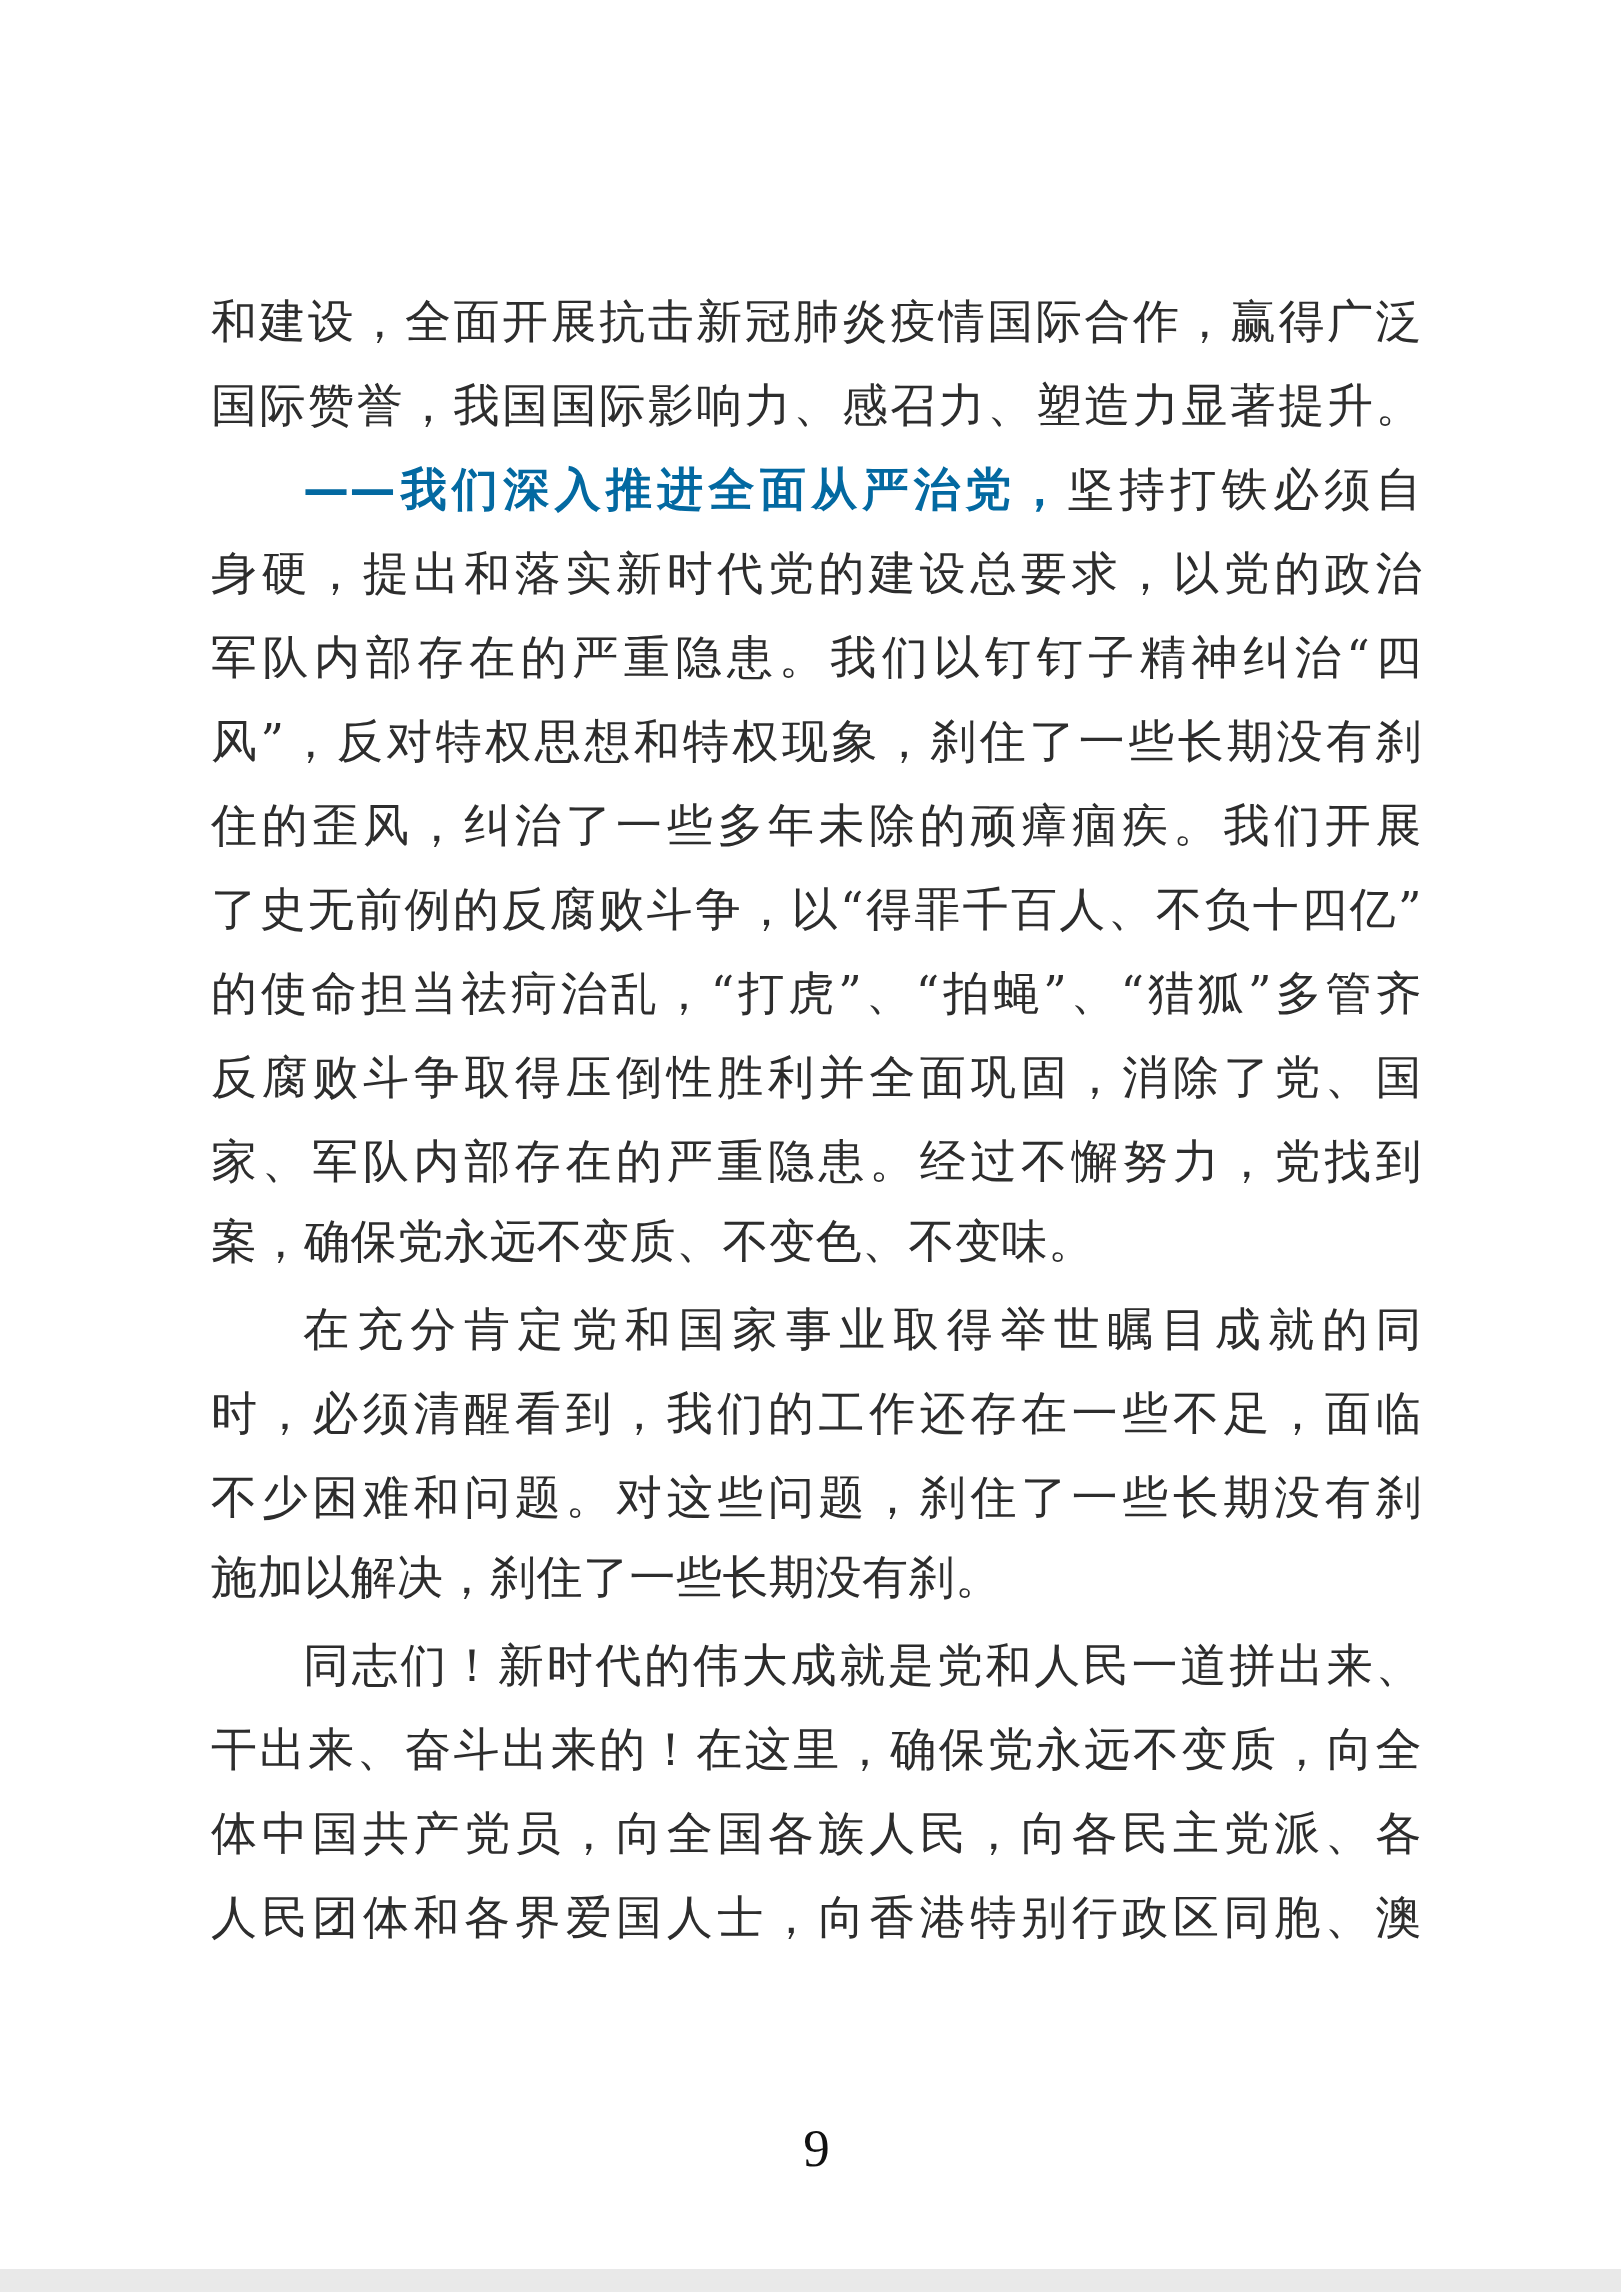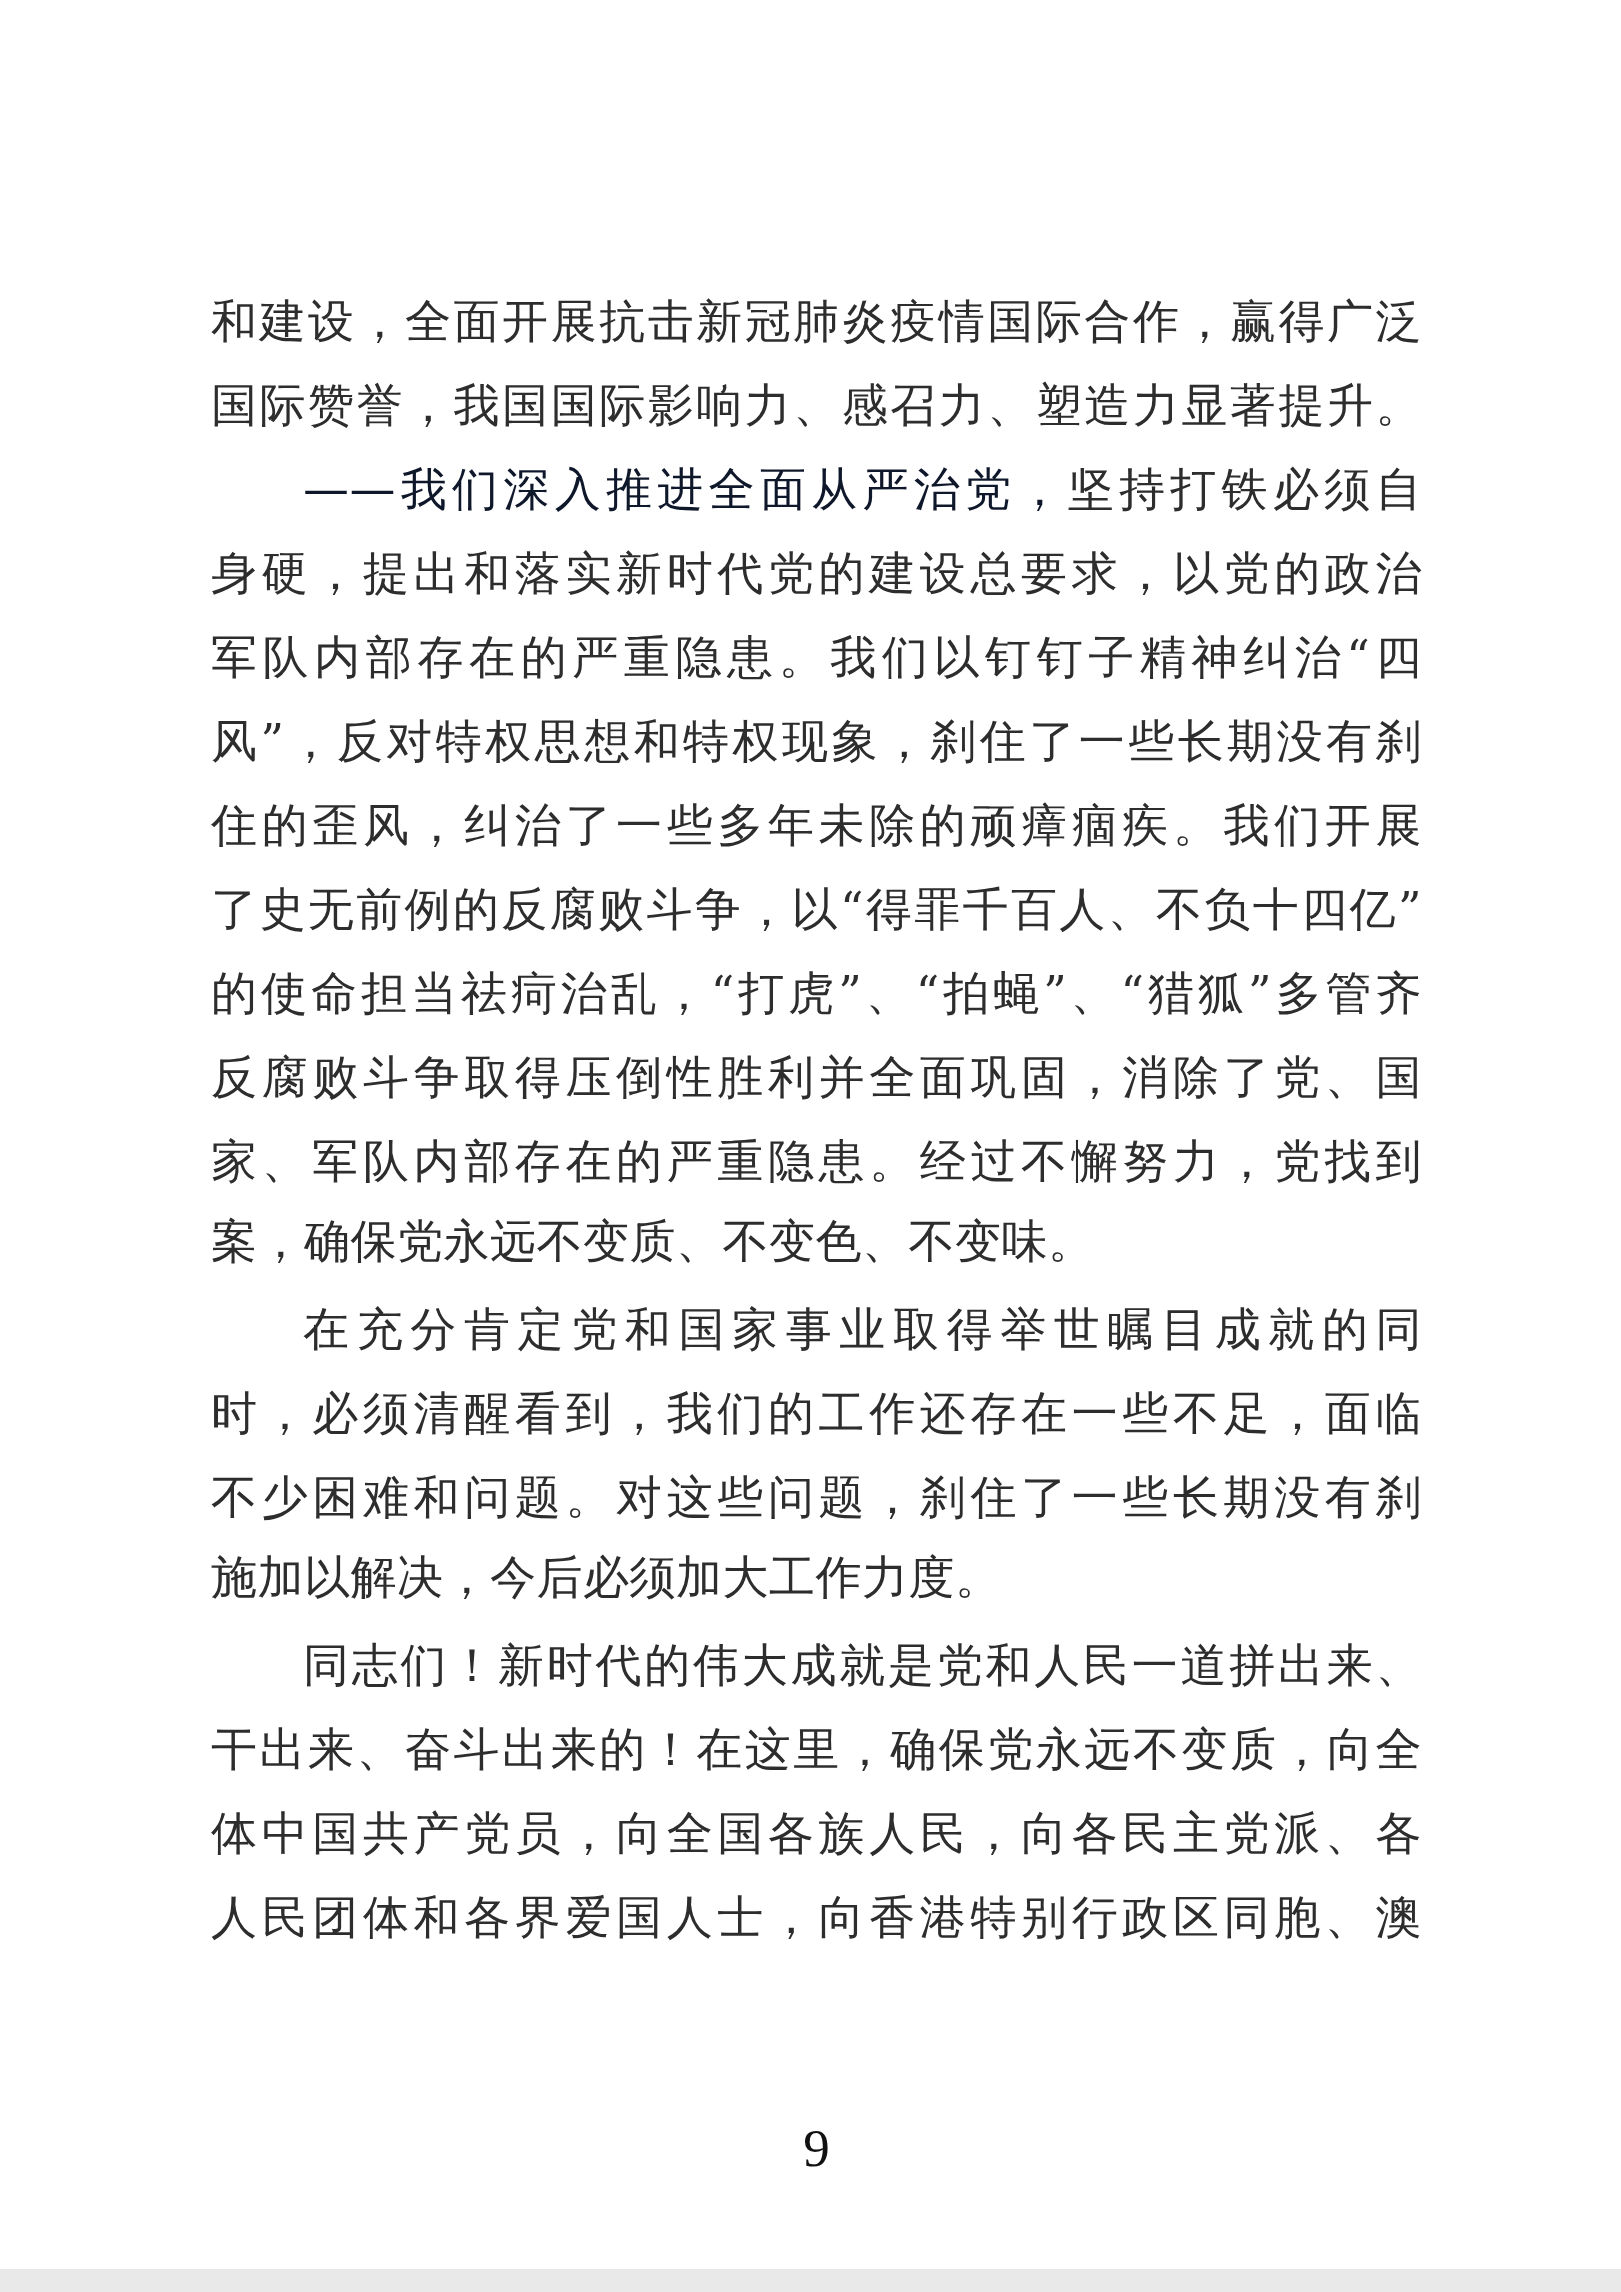--- a/index.html
+++ b/index.html
@@ -33,22 +33,22 @@
   }
   .line.no-justify {
     text-align-last: left;
     font-family: Liberation Mono, monospace;
   }
   .line.indent {
     text-indent: 2em;
   }
   .line b.em {
     font-family: "DejaVu Sans", sans-serif;
-    font-weight: 400;
-    color: #0f172a;
+    font-weight: 700;
+    color: #0369a1;
   }
   .page-number {
     position: absolute;
     left: 211px; top: 2119px;
     width: 1211px;
     text-align: center;
     font-family: "Liberation Serif", serif;
     font-size: 53px;
     line-height: 59px;
     color: #111111;
@@ -67,21 +67,21 @@
       <div class="line"><span>风”，反对特权思想和特权现象，刹住了一些长期没有刹</span></div>
       <div class="line"><span>住的歪风，纠治了一些多年未除的顽瘴痼疾。我们开展</span></div>
       <div class="line"><span>了史无前例的反腐败斗争，以“得罪千百人、不负十四亿”</span></div>
       <div class="line"><span>的使命担当祛疴治乱，“打虎”、“拍蝇”、“猎狐”多管齐下，</span></div>
       <div class="line"><span>反腐败斗争取得压倒性胜利并全面巩固，消除了党、国</span></div>
       <div class="line"><span>家、军队内部存在的严重隐患。经过不懈努力，党找到</span></div>
       <div class="line no-justify"><span>案，确保党永远不变质、不变色、不变味。</span></div>
       <div class="line indent"><span>在充分肯定党和国家事业取得举世瞩目成就的同</span></div>
       <div class="line"><span>时，必须清醒看到，我们的工作还存在一些不足，面临</span></div>
       <div class="line"><span>不少困难和问题。对这些问题，刹住了一些长期没有刹</span></div>
-      <div class="line no-justify"><span>施加以解决，今后必须加大工作力度。</span></div>
+      <div class="line no-justify"><span>施加以解决，刹住了一些长期没有刹。</span></div>
       <div class="line indent"><span>同志们！新时代的伟大成就是党和人民一道拼出来、</span></div>
       <div class="line"><span>干出来、奋斗出来的！在这里，确保党永远不变质，向全</span></div>
       <div class="line"><span>体中国共产党员，向全国各族人民，向各民主党派、各</span></div>
       <div class="line"><span>人民团体和各界爱国人士，向香港特别行政区同胞、澳</span></div>
     </div>
   <div class="page-number">9</div>
 </div>
 
 
 </body></html>

